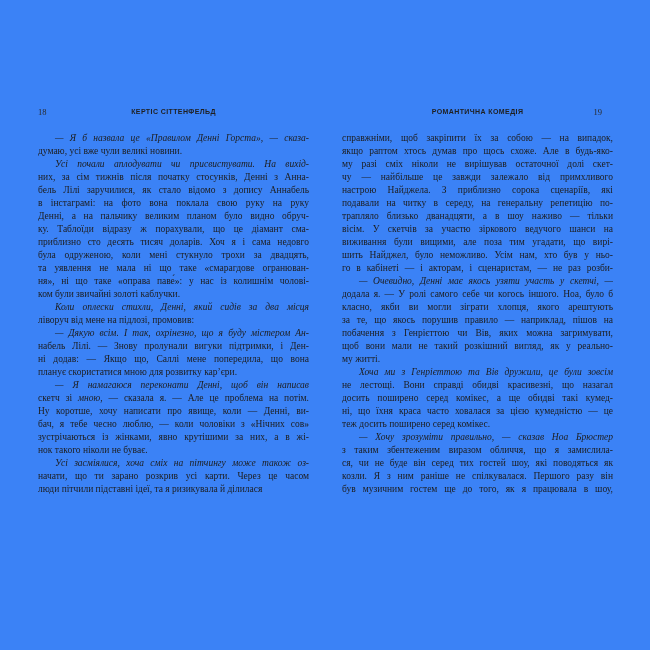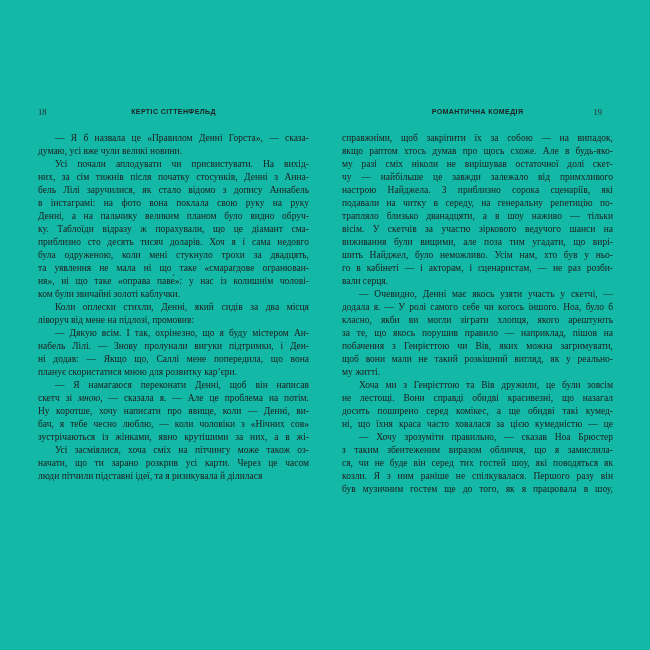--- a/index.html
+++ b/index.html
@@ -3,21 +3,21 @@
 <meta charset="utf-8">
 <style>
   html, body {
     margin: 0;
     padding: 0;
   }
   .screen {
     position: relative;
     width: 650px;
     height: 650px;
-    background: #14b8a6;
+    background: #3b82f6;
     overflow: hidden;
     font-family: "Liberation Serif", serif;
   }
   .page {
     position: absolute;
     top: 0;
     width: 271px;
     height: 650px;
   }
   .page.left  { left: 38px; }
@@ -64,20 +64,21 @@
     height: 13px;
     text-align: justify;
     text-align-last: justify;
     white-space: normal;
   }
   .tline.last {
     text-align-last: left;
   }
   .tline.indent {
     text-indent: 17px;
+    font-style: italic;
   }
   .tline em {
   }
 </style>
 </head>
 <body>
 
 <div class="screen">
 
   <div class="page left">
@@ -103,20 +104,21 @@
         <div class="tline last">ліворуч від мене на підлозі, промовив:</div>
         <div class="tline indent">— Дякую всім. І так, охрінезно, що я буду містером Ан-</div>
         <div class="tline">набель Лілі. — Знову пролунали вигуки підтримки, і Ден-</div>
         <div class="tline">ні додав: — Якщо що, Саллі мене попередила, що вона</div>
         <div class="tline last">планує скористатися мною для розвитку кар’єри.</div>
         <div class="tline indent">— Я намагаюся переконати Денні, щоб він написав</div>
         <div class="tline">скетч зі <em>мною</em>, — сказала я. — Але це проблема на потім.</div>
         <div class="tline">Ну коротше, хочу написати про явище, коли — Денні, ви-</div>
         <div class="tline">бач, я тебе чесно люблю, — коли чоловіки з «Нічних сов»</div>
         <div class="tline">зустрічаються із жінками, явно крутішими за них, а в жі-</div>
+        <div class="tline last">нок такого ніколи не буває.</div>
         <div class="tline indent">Усі засміялися, хоча сміх на пітчингу може також оз-</div>
         <div class="tline">начати, що ти зарано розкрив усі карти. Через це часом</div>
         <div class="tline last">люди пітчили підставні ідеї, та я ризикувала й ділилася</div>
       </div>
   </div>
 
   <div class="page right">
     <div class="page-header">
       <span class="running-header">РОМАНТИЧНА КОМЕДІЯ</span>
       <span class="page-num pos-right">19</span>
@@ -126,32 +128,32 @@
         <div class="tline">якщо раптом хтось думав про щось схоже. Але в будь-яко-</div>
         <div class="tline">му разі сміх ніколи не вирішував остаточної долі скет-</div>
         <div class="tline">чу — найбільше це завжди залежало від примхливого</div>
         <div class="tline">настрою Найджела. З приблизно сорока сценаріїв, які</div>
         <div class="tline">подавали на читку в середу, на генеральну репетицію по-</div>
         <div class="tline">трапляло близько дванадцяти, а в шоу наживо — тільки</div>
         <div class="tline">вісім. У скетчів за участю зіркового ведучого шанси на</div>
         <div class="tline">виживання були вищими, але поза тим угадати, що вирі-</div>
         <div class="tline">шить Найджел, було неможливо. Усім нам, хто був у ньо-</div>
         <div class="tline">го в кабінеті — і акторам, і сценаристам, — не раз розби-</div>
-        <div class="tline last">вали серця.</div>
         <div class="tline indent">— Очевидно, Денні має якось узяти участь у скетчі, —</div>
         <div class="tline">додала я. — У ролі самого себе чи когось іншого. Ноа, було б</div>
         <div class="tline">класно, якби ви могли зіграти хлопця, якого арештують</div>
         <div class="tline">за те, що якось порушив правило — наприклад, пішов на</div>
         <div class="tline">побачення з Генрієттою чи Вів, яких можна загримувати,</div>
         <div class="tline">щоб вони мали не такий розкішний вигляд, як у реально-</div>
         <div class="tline last">му житті.</div>
         <div class="tline indent">Хоча ми з Генрієттою та Вів дружили, це були зовсім</div>
         <div class="tline">не лестощі. Вони справді обидві красивезні, що назагал</div>
         <div class="tline">досить поширено серед комікес, а ще обидві такі кумед-</div>
         <div class="tline">ні, що їхня краса часто ховалася за цією кумедністю — це</div>
+        <div class="tline last">теж досить поширено серед комікес.</div>
         <div class="tline indent">— Хочу зрозуміти правильно, — сказав Ноа Брюстер</div>
         <div class="tline">з таким збентеженим виразом обличчя, що я замислила-</div>
         <div class="tline">ся, чи не буде він серед тих гостей шоу, які поводяться як</div>
         <div class="tline">козли. Я з ним раніше не спілкувалася. Першого разу він</div>
         <div class="tline">був музичним гостем ще до того, як я працювала в шоу,</div>
       </div>
   </div>
 
 </div>
 

